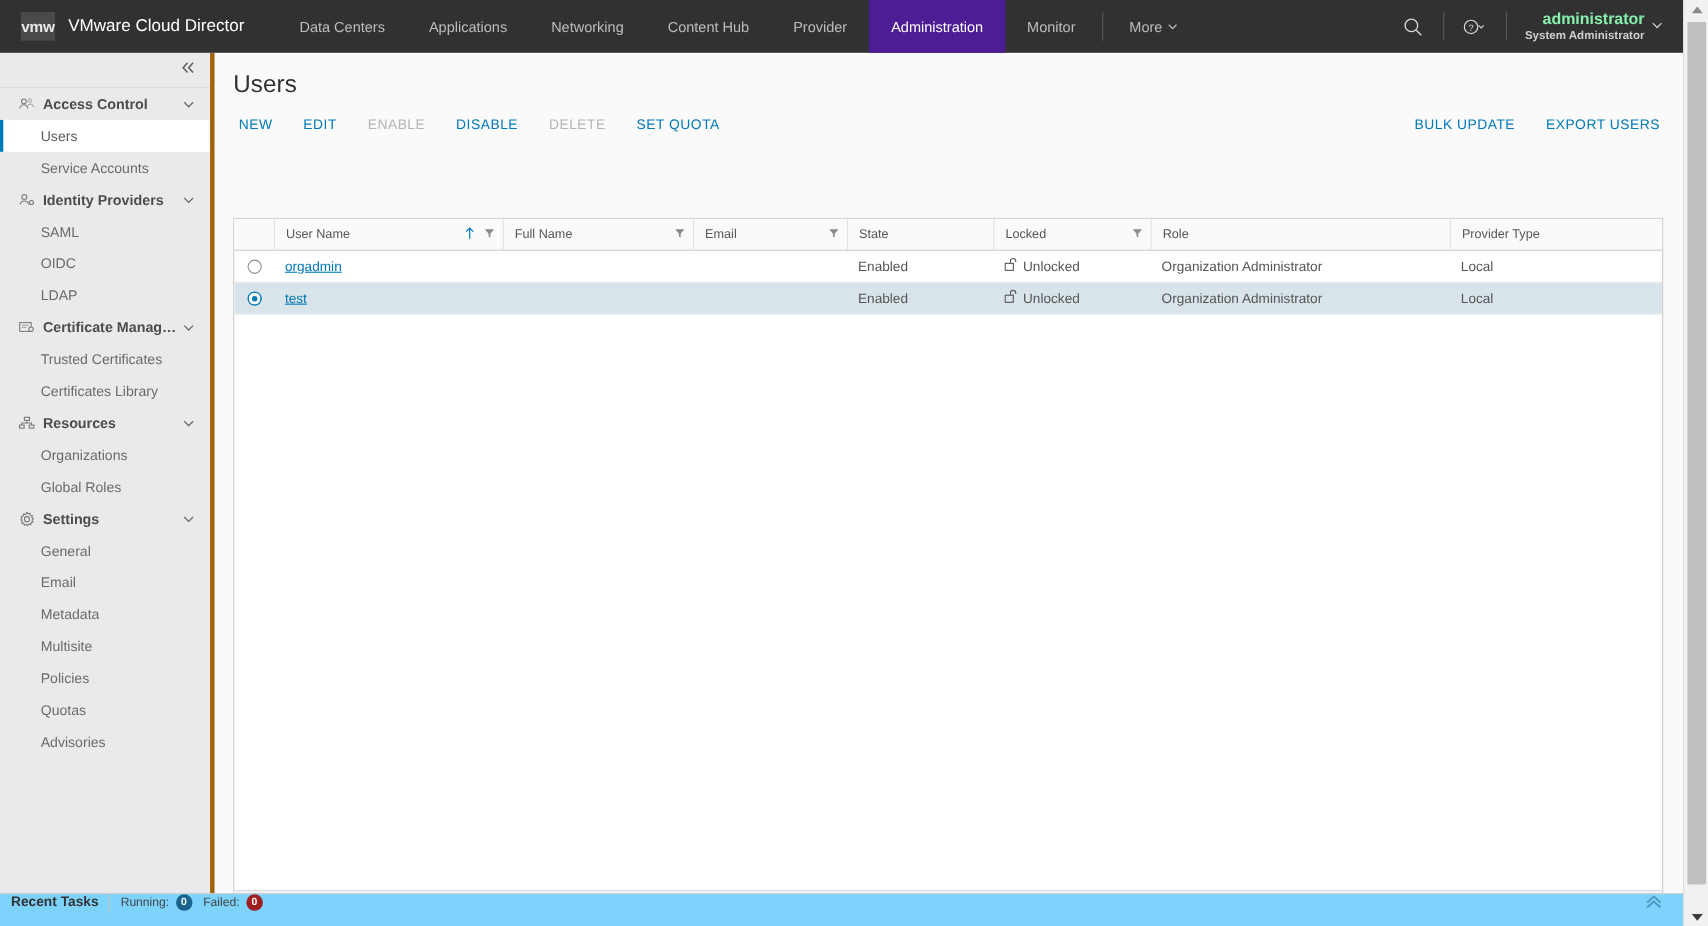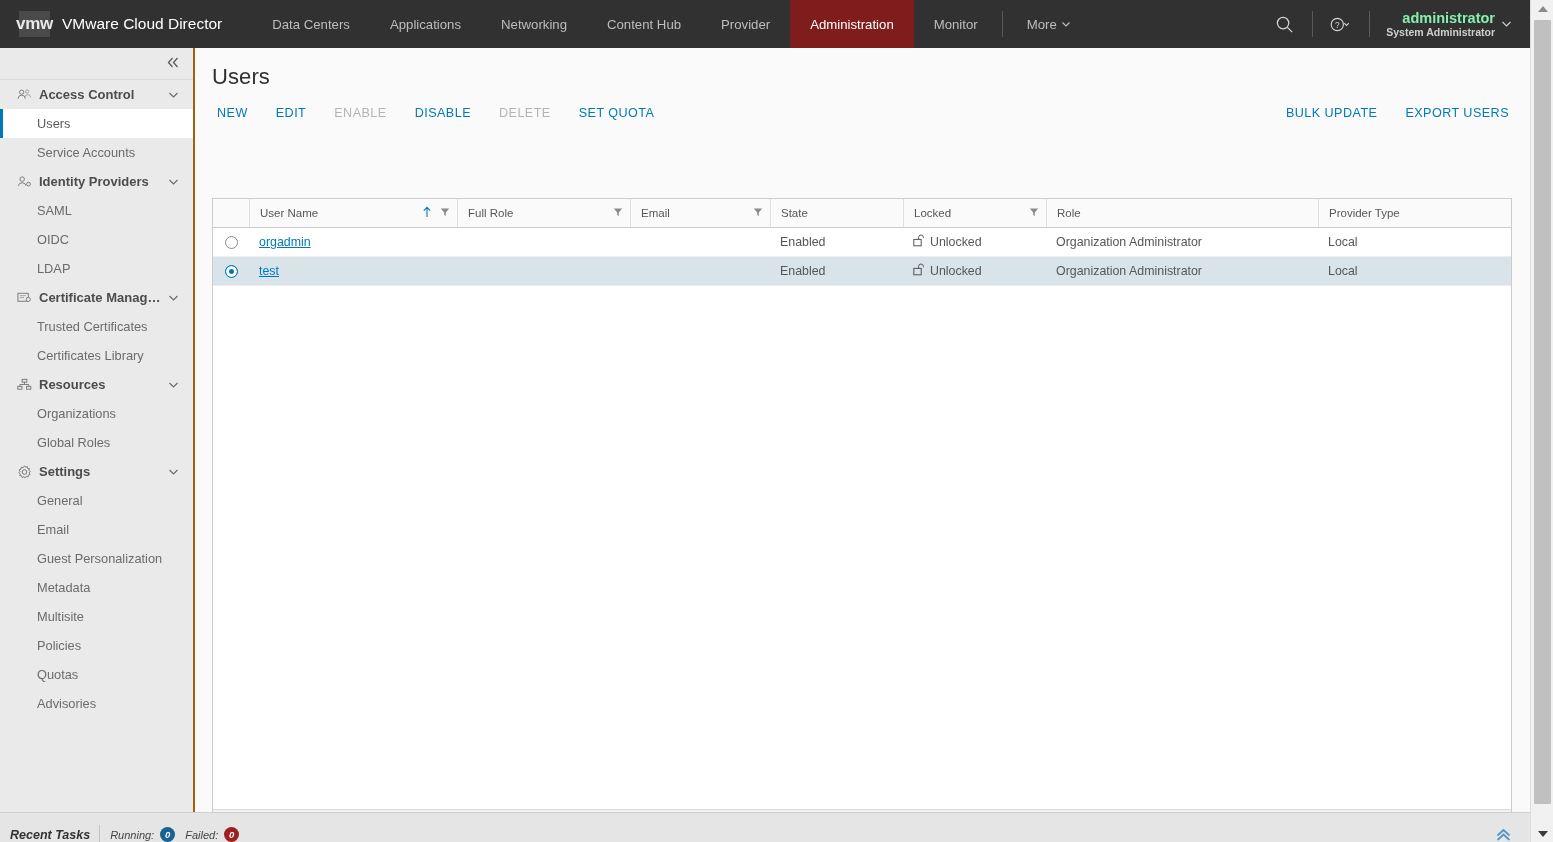--- a/index.html
+++ b/index.html
@@ -32,33 +32,33 @@
   }
 
   
   .header {
     position: absolute; top: 0; left: 0; width: 1530px; height: 48px;
     background: #313131; display: flex; align-items: center; z-index: 40;
   }
   .brand { display: flex; align-items: center; padding-left: 19px; }
   .vmw-logo {
     width: 31px; height: 26px; background: #4a4a4a; color: #e8e8e8;
-    font-size: 17px; font-weight: bold; letter-spacing: -0.3px;
+    font-size: 14px; font-weight: bold; letter-spacing: -0.3px;
     display: flex; align-items: center; justify-content: center;
     font-family: "Liberation Sans", sans-serif;
   }
   .brand-title {
     color: #ffffff; font-size: 15.5px; margin-left: 12px; white-space: nowrap;
   }
   .nav { display: flex; align-items: stretch; height: 48px; margin-left: 30px; }
   .nav-item {
     display: flex; align-items: center; padding: 0 20px; height: 48px;
     color: #bdbdbd; font-size: 13.2px; white-space: nowrap; cursor: pointer;
   }
-  .nav-item.active { background: #7f1d1d; color: #ffffff; }
+  .nav-item.active { background: #4c1d95; color: #ffffff; }
   .nav-sep { width: 1px; height: 26px; background: #5a5a5a; align-self: center; margin: 0 4px; }
   .nav-more { display: flex; align-items: center; gap: 4px; }
   .hdr-right {
     position: absolute; right: 0; top: 0; height: 48px;
     display: flex; align-items: center; padding-right: 18px;
   }
   .hdr-icon {
     display: flex; align-items: center; justify-content: center;
     width: 44px; height: 48px; cursor: pointer;
   }
@@ -66,21 +66,21 @@
   .user-block {
     display: flex; flex-direction: column; align-items: flex-end;
     padding: 0 6px 0 10px; cursor: pointer; line-height: 1.15;
   }
   .user-name { color: #86efac; font-size: 14.5px; font-weight: bold; }
   .user-role { color: #cfcfcf; font-size: 10.5px; font-weight: bold; }
 
   
   .sidebar {
     position: absolute; top: 48px; left: 0; width: 195px; height: 764px;
-    background: #eaeaea; border-right: 2px solid #a16207; overflow: hidden; z-index: 20;
+    background: #eaeaea; border-right: 4px solid #a16207; overflow: hidden; z-index: 20;
   }
   .sidebar-collapse {
     height: 32px; display: flex; align-items: center; justify-content: flex-end;
     padding-right: 12px; border-bottom: 1px solid #dcdcdc; cursor: pointer;
   }
   .nav-group {
     display: flex; align-items: center; height: 29px; padding-left: 17px;
     color: #4c4c4c; font-size: 13px; font-weight: bold; cursor: pointer;
     position: relative;
   }
@@ -182,22 +182,22 @@
 
   .tfoot {
     height: 32px; background: #fafafa; border-top: 1px solid #dcdcdc;
     display: flex; align-items: center; justify-content: space-between;
     padding: 0 10px 0 8px; flex: 0 0 32px;
   }
 
   
   .tasks-bar {
     position: absolute; bottom: 0; left: 0; width: 1530px; height: 30px;
-    background: #e5e5e5; border-top: 1px solid #d0d0d0;
-    display: flex; align-items: flex-end; z-index: 50; font-style: italic;
+    background: #7dd3fc; border-top: 1px solid #d0d0d0;
+    display: flex; align-items: flex-start; z-index: 50;
   }
   .tasks-title {
     font-size: 12.5px; color: #333333; font-weight: bold; padding: 0 9px 0 10px;
   }
   .tasks-sep { width: 1px; height: 17px; background: #c4c4c4; }
   .task-stat { display: flex; align-items: center; gap: 6px; padding-left: 10px; }
   .task-stat .lbl { font-size: 11px; color: #444444; }
   .badge {
     width: 15px; height: 15px; border-radius: 50%; color: #ffffff;
     font-size: 9.5px; font-weight: bold; display: flex;
@@ -385,23 +385,20 @@
         </svg>
     </span>
   </div>
   <div class="nav-child">
     <span>General</span>
   </div>
   <div class="nav-child">
     <span>Email</span>
   </div>
   <div class="nav-child">
-    <span>Guest Personalization</span>
-  </div>
-  <div class="nav-child">
     <span>Metadata</span>
   </div>
   <div class="nav-child">
     <span>Multisite</span>
   </div>
   <div class="nav-child">
     <span>Policies</span>
   </div>
   <div class="nav-child">
     <span>Quotas</span>
@@ -440,21 +437,21 @@
               </svg>
           </span>
           <span>
             <svg width="10" height="10" viewBox="0 0 10 10">
                 <path d="M0.8 1.4 L9.2 1.4 L5.8 5.4 L5.8 9 L4.2 8 L4.2 5.4 Z" fill="#8a8a8a"></path>
               </svg>
           </span>
         </span>
       </div>
       <div class="th" style="flex:0 0 173px">
-        <span>Full Role</span>
+        <span>Full Name</span>
         <span class="icons">
           <span>
             <svg width="10" height="10" viewBox="0 0 10 10">
                 <path d="M0.8 1.4 L9.2 1.4 L5.8 5.4 L5.8 9 L4.2 8 L4.2 5.4 Z" fill="#8a8a8a"></path>
               </svg>
           </span>
         </span>
       </div>
       <div class="th" style="flex:0 0 140px">
         <span>Email</span>

